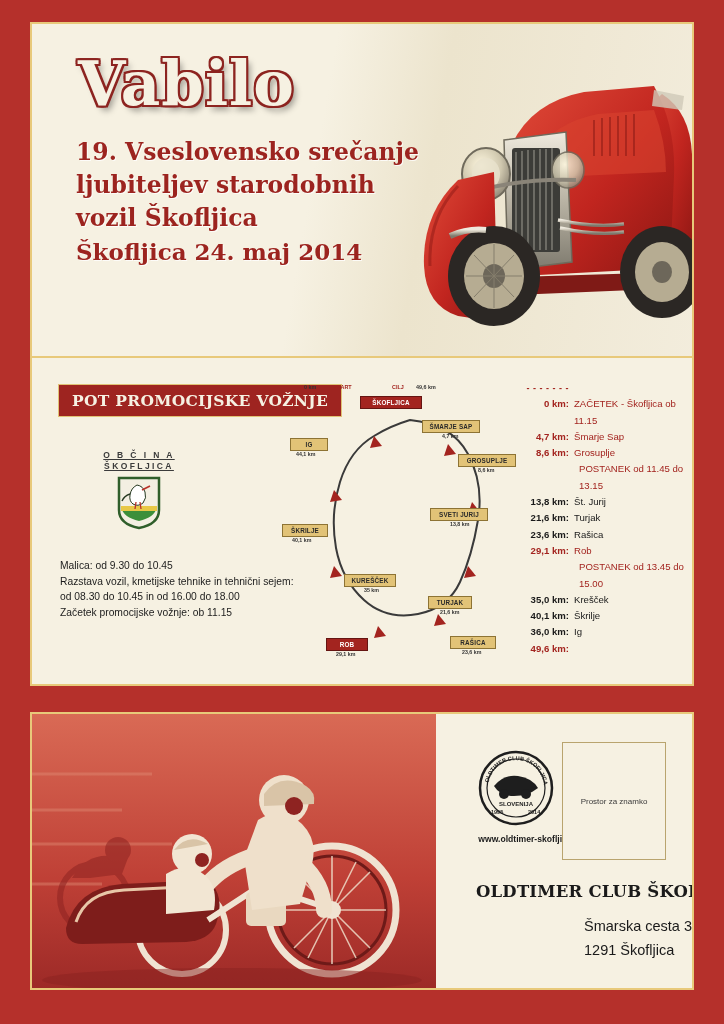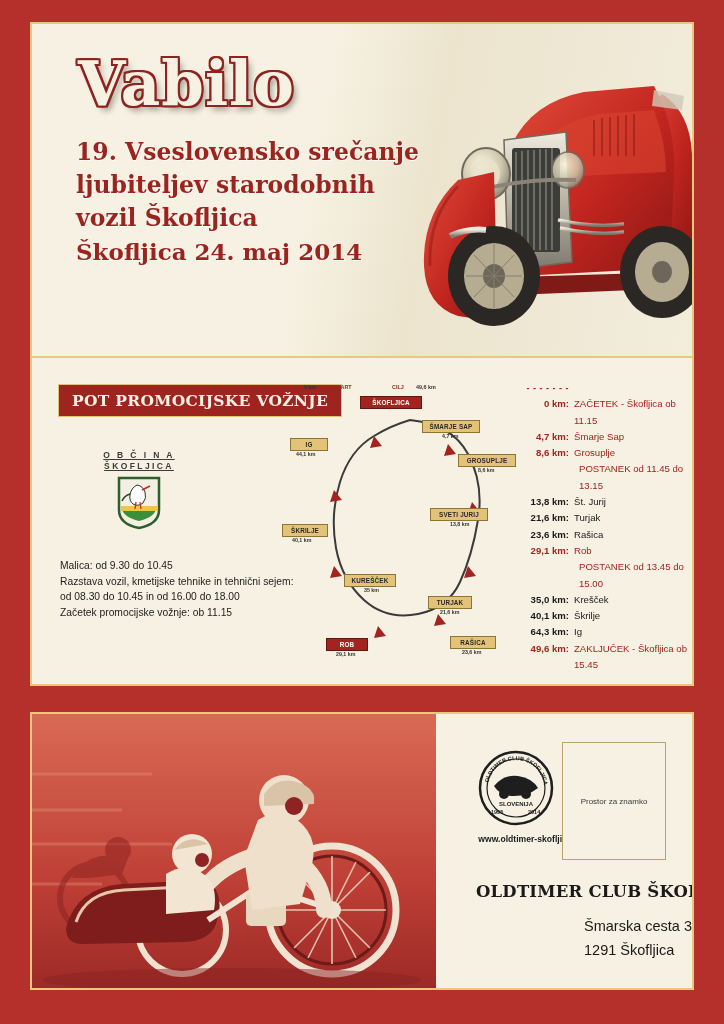--- a/index.html
+++ b/index.html
@@ -449,26 +449,25 @@
         </div>
         <div class="tt-row">
           <div class="tt-km">35,0 km:</div>
           <div class="tt-txt">Krešček</div>
         </div>
         <div class="tt-row">
           <div class="tt-km">40,1 km:</div>
           <div class="tt-txt">Škrilje</div>
         </div>
         <div class="tt-row">
-          <div class="tt-km">64,3 km:</div>
+          <div class="tt-km">36,0 km:</div>
           <div class="tt-txt">Ig</div>
         </div>
         <div class="tt-row tt-red">
           <div class="tt-km">49,6 km:</div>
-          <div class="tt-txt">ZAKLJUČEK - Škofljica ob 15.45</div>
         </div>
 
       </div>
 
     </div>
   </div>
 
   <div class="panel" id="panel-footer">
 
     <div class="foot-art">

